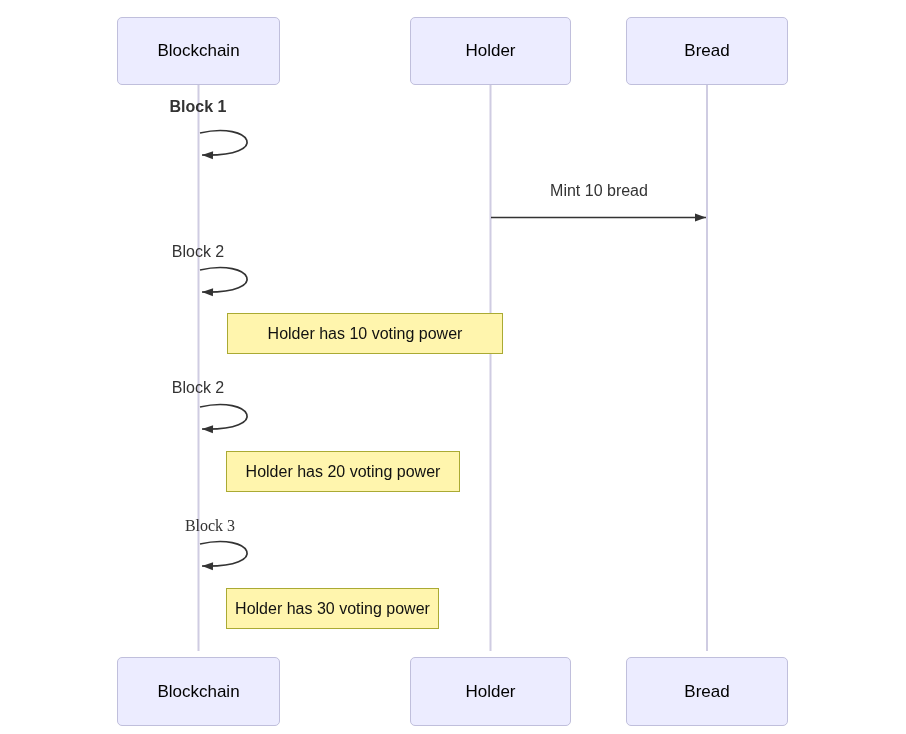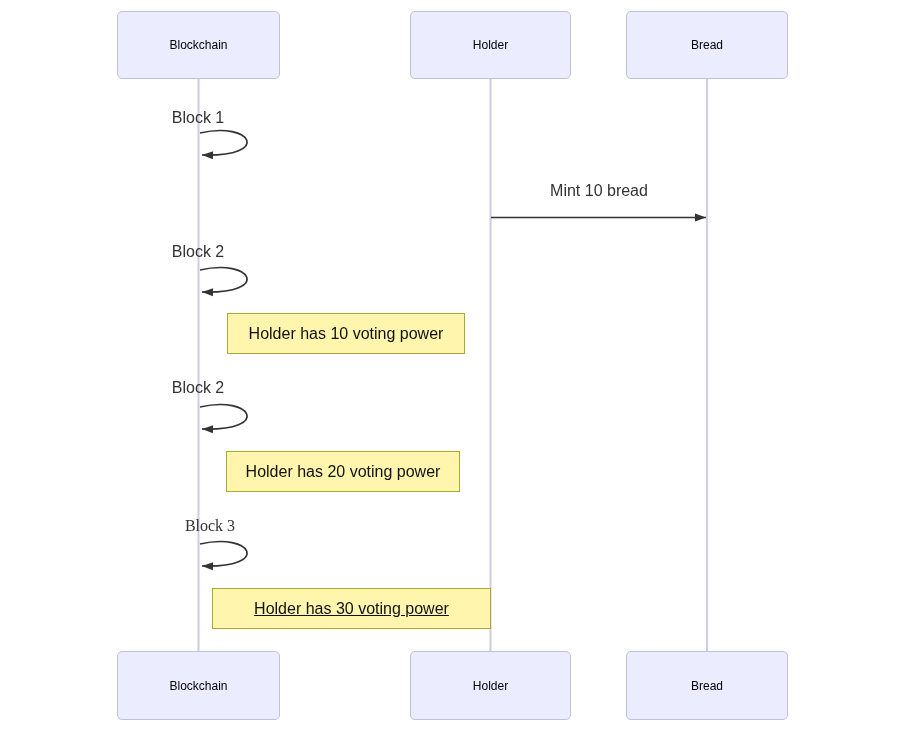--- a/index.html
+++ b/index.html
@@ -18,22 +18,23 @@
 
   .actor {
     position: absolute;
     display: flex;
     align-items: center;
     justify-content: center;
     background: #ECECFF;
     border: 1px solid #c0bfdc;
     border-radius: 5px;
     box-sizing: border-box;
-    font-size: 12px;
+    font-size: 17px;
     color: #000000;
+    margin-top: 6px;
   }
   .msg-label {
     position: absolute;
     transform: translateX(-50%);
     font-size: 16px;
     line-height: 19px;
     color: #333333;
     white-space: nowrap;
   }
   .note {
@@ -86,23 +87,23 @@
   <div class="actor" style="left:117px; top:651px; width:163px; height:69px;">
     <span>Blockchain</span>
   </div>
   <div class="actor" style="left:410px; top:651px; width:161px; height:69px;">
     <span>Holder</span>
   </div>
   <div class="actor" style="left:626px; top:651px; width:162px; height:69px;">
     <span>Bread</span>
   </div>
 
-  <div class="msg-label" style="left:198px; top:108px;">Block 1</div>
+  <div class="msg-label" style="left:198px; top:97px;font-weight:bold;">Block 1</div>
   <div class="msg-label" style="left:599px; top:181px;">Mint 10 bread</div>
   <div class="msg-label" style="left:198px; top:242px;">Block 2</div>
   <div class="msg-label" style="left:198px; top:378px;">Block 2</div>
   <div class="msg-label" style="left:210px; top:516px;font-family:Liberation Serif, serif;">Block 3</div>
 
-  <div class="note" style="left:227px; top:313px; width:238px; height:41px;">Holder has 10 voting power</div>
+  <div class="note" style="left:227px; top:313px; width:276px; height:41px;">Holder has 10 voting power</div>
   <div class="note" style="left:226px; top:451px; width:234px; height:41px;">Holder has 20 voting power</div>
-  <div class="note" style="left:212px; top:588px; width:279px; height:41px;text-decoration:underline;">Holder has 30 voting power</div>
+  <div class="note" style="left:226px; top:588px; width:213px; height:41px;">Holder has 30 voting power</div>
 
 </div>
 
 </body></html>

